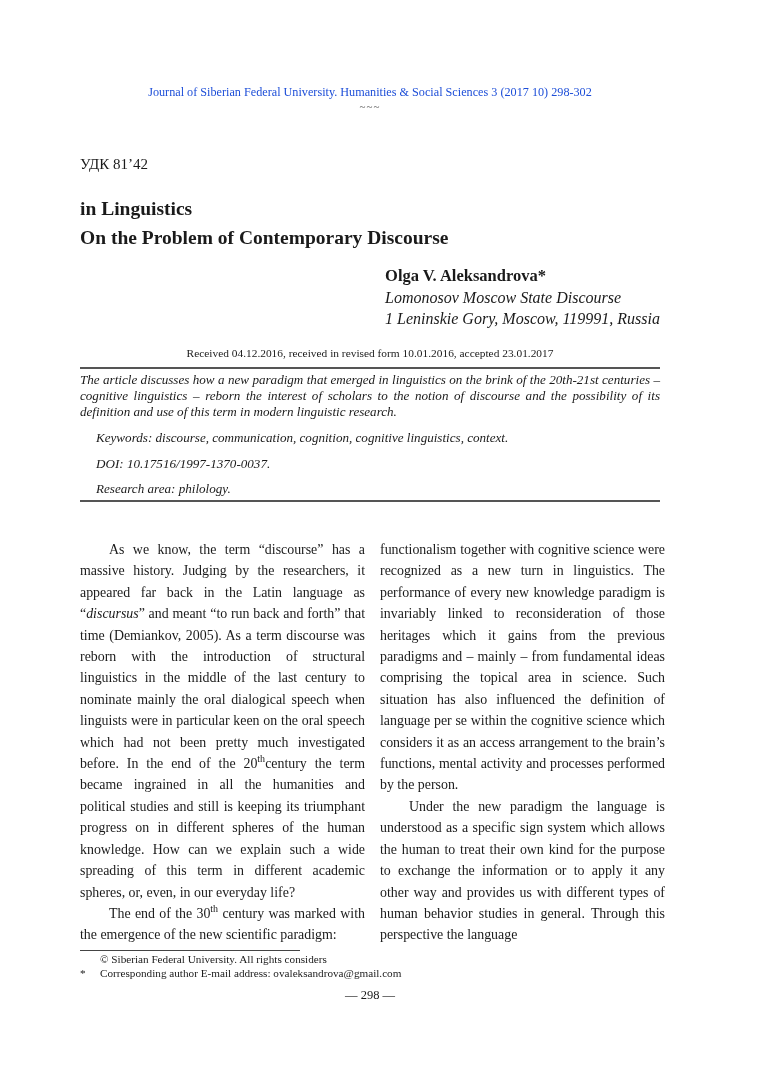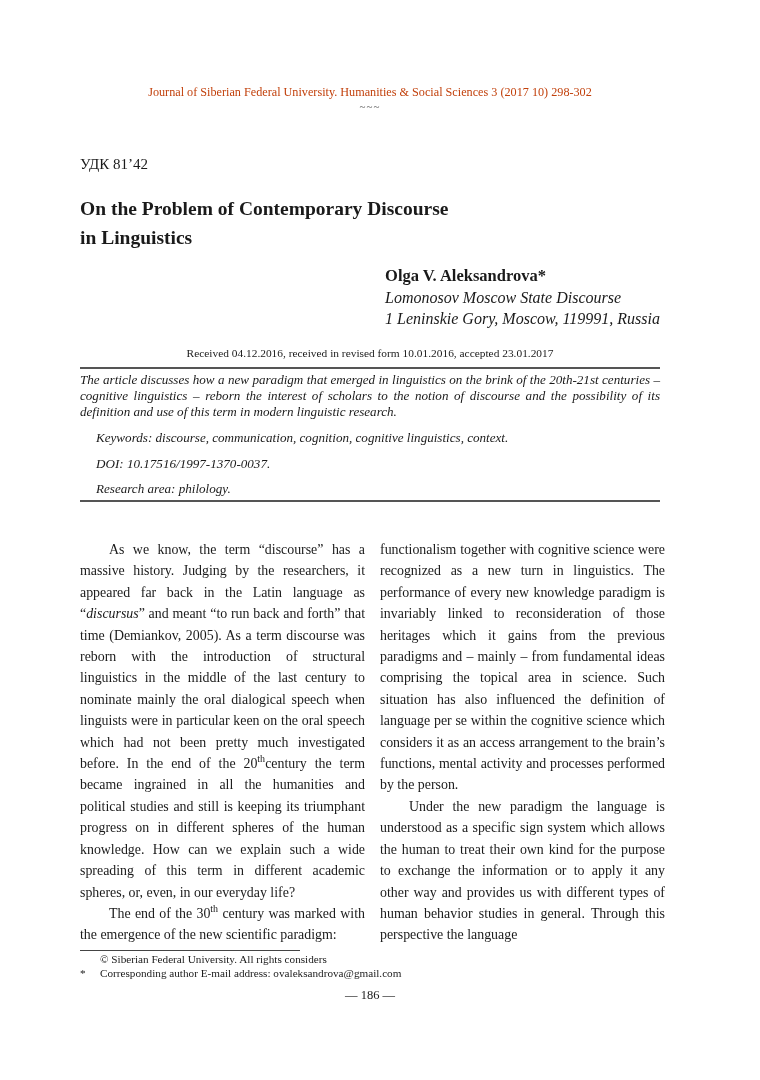--- a/index.html
+++ b/index.html
@@ -2,21 +2,21 @@
 <html><head>
 <meta charset="utf-8">
 <style>
   html, body { margin: 0; padding: 0; }
   body {
     width: 760px; height: 1080px; background: #ffffff; position: relative;
     font-family: "Liberation Serif", "DejaVu Serif", serif; color: #1a1a1a;
     overflow: hidden;
   }
   .abs { position: absolute; }
-  .running-head { left: 0; width: 740px; top: 85px; text-align: center; font-size: 12.2px; color: #c2410c; }
+  .running-head { left: 0; width: 740px; top: 85px; text-align: center; font-size: 12.2px; color: #1d4ed8; }
   .tilde { left: 0; width: 740px; top: 100px; text-align: center; font-size: 11px; color: #555; letter-spacing: 1px; }
   .udk { left: 80px; top: 156px; font-size: 15px; }
   .title { left: 80px; top: 194px; width: 560px; font-size: 19.5px; font-weight: bold; line-height: 29px; }
   .author-block { right: 100px; top: 265px; font-size: 16px; line-height: 21.5px; }
   .author-name { font-weight: bold; font-size: 16.5px; }
   .author-aff { font-style: italic; }
   .received { left: 80px; width: 580px; top: 347px; text-align: center; font-size: 11.4px; }
   .rule { background: #555; height: 1.5px; }
   .rule-top { left: 80px; width: 580px; top: 367px; }
   .rule-bottom { left: 80px; width: 580px; top: 500px; }
@@ -40,22 +40,22 @@
 </style>
 </head>
 <body>
 
 <div class="abs running-head">Journal of  Siberian Federal University.  Humanities &amp; Social Sciences 3 (2017 10) 298-302</div>
 <div class="abs tilde">~~~</div>
 
 <div class="abs udk">УДК 81’42</div>
 
 <div class="abs title">
+  <div>in Linguistics</div>
   <div>On the Problem of Contemporary Discourse</div>
-  <div>in Linguistics</div>
 </div>
 
 <div class="abs author-block">
   <div class="author-name">Olga V. Aleksandrova*</div>
   <div class="author-aff">Lomonosov Moscow State Discourse</div>
   <div class="author-aff">1 Leninskie Gory, Moscow, 119991, Russia</div>
 </div>
 
 <div class="abs received">Received 04.12.2016, received in revised form 10.01.2016, accepted 23.01.2017</div>
 <div class="abs rule rule-top"></div>
@@ -73,13 +73,13 @@
 
 <div class="abs col col-right">
   <p>functionalism together with cognitive science were recognized as a new turn in linguistics. The performance of every new knowledge paradigm is invariably linked to reconsideration of those heritages which it gains from the previous paradigms and – mainly – from fundamental ideas comprising the topical area in science. Such situation has also influenced the definition of language per se within the cognitive science which considers it as an access arrangement to the brain’s functions, mental activity and processes performed by the person.</p>
   <p class="indent">Under the new paradigm the language is understood as a specific sign system which allows the human to treat their own kind for the purpose to exchange the information or to apply it any other way and provides us with different types of human behavior studies in general. Through this perspective the language</p>
 </div>
 
 <div class="abs fn-rule"></div>
 <div class="abs fn fn1">© Siberian Federal University. All rights considers</div>
 <div class="abs fn fn2"><span class="fn-star">*</span><span>Corresponding author E-mail address: ovaleksandrova@gmail.com</span></div>
 
-<div class="abs page-num">— 186 —</div>
+<div class="abs page-num">— 298 —</div>
 
 </body></html>

